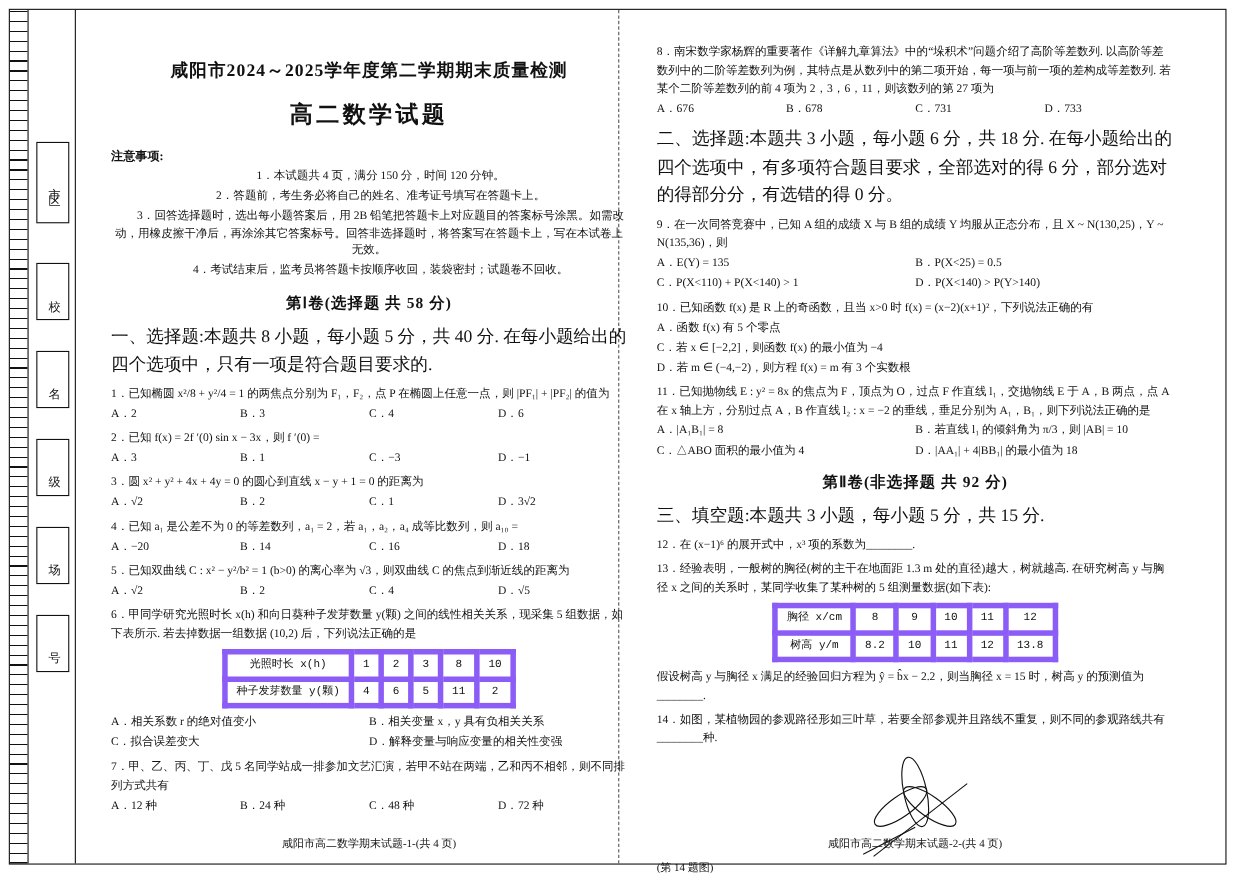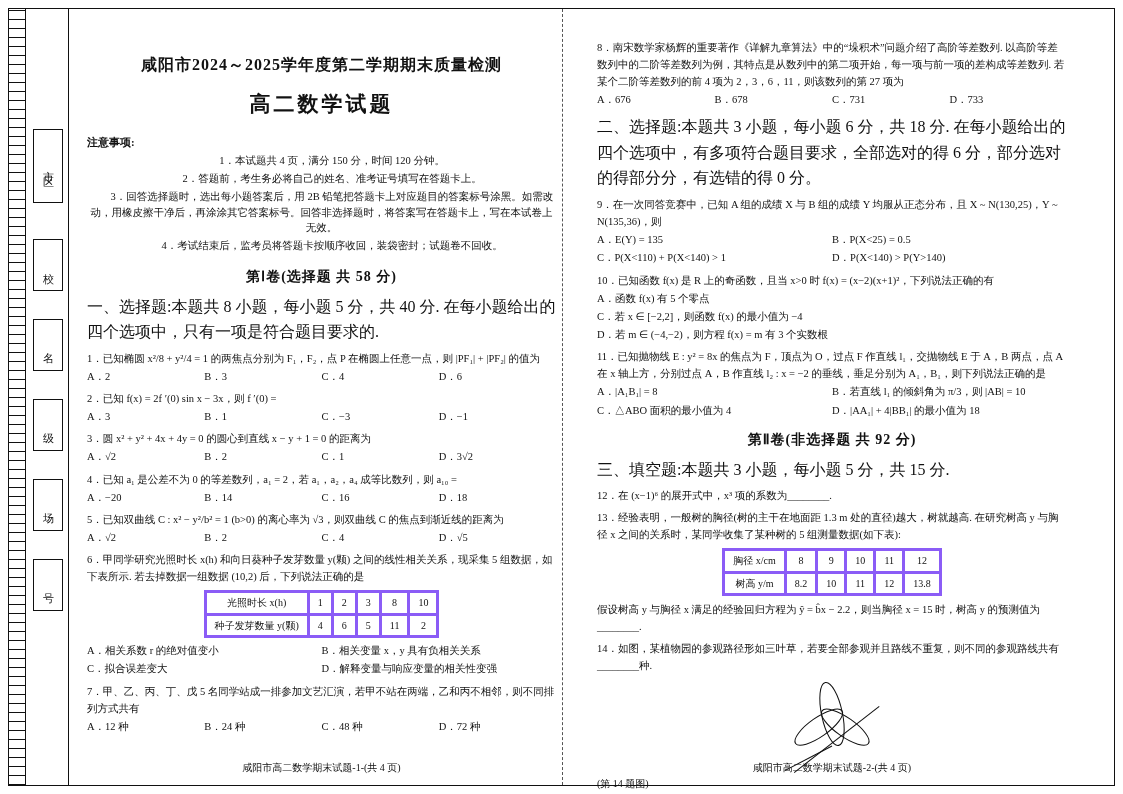--- a/index.html
+++ b/index.html
@@ -9,36 +9,36 @@
   .fold{position:absolute;left:50%;top:0;bottom:0;width:0;border-left:1px dashed #555;}
   
   .stub{position:absolute;left:0;top:0;bottom:0;width:60px;border-right:1px solid #111;box-sizing:border-box;}
   .stub .hatch{position:absolute;left:0;top:0;width:17px;bottom:0;border-right:1px solid #111;box-sizing:border-box;
     background:repeating-linear-gradient(0deg,#111 0 1px,transparent 1px 9px);}
   .stub .fields{position:absolute;left:18px;right:0;top:0;bottom:0;}
   .stub .fld{position:absolute;left:6px;width:30px;border:1px solid #111;box-sizing:border-box;
     display:flex;align-items:center;justify-content:center;font-size:11px;letter-spacing:2px;writing-mode:vertical-rl;}
   .colwrap{position:absolute;left:62px;right:0;top:0;bottom:0;}
   .col{position:absolute;top:0;bottom:0;box-sizing:border-box;padding:10px 14px;font-size:10.5px;line-height:1.55;}
-  .colL{left:2px;width:497px;}
+  .colL{left:16px;width:497px;}
   .colR{left:512px;width:498px;}
   .title1{text-align:center;font-weight:bold;font-size:16px;margin-top:34px;letter-spacing:1px;}
   .title2{text-align:center;font-weight:bold;font-size:21px;margin-top:10px;letter-spacing:3px;}
   .note-h{margin-top:14px;font-weight:bold;font-size:11px;}
   .note-l{font-size:10.5px;margin-top:2px;text-indent:2em;line-height:1.5;text-align:center;}
   .sec{text-align:center;font-weight:bold;font-size:14px;margin:12px 0 6px;letter-spacing:1px;}
   .sec2{text-align:center;font-weight:bold;font-size:14px;margin:10px 0 6px;letter-spacing:1px;}
   .part{font-size:16px;margin-top:6px;line-height:1.6;}
   .q{font-size:10.5px;margin-top:5px;line-height:1.62;}
   .opts{display:flex;font-size:10.5px;margin-top:2px;}
   .opts span{display:block;}
   .o4 span{width:25%;}
   .o2 span{width:50%;}
   table.tbl{border-collapse:collapse;margin:5px auto;font-size:10px;}
-  table.tbl td{border:3px solid #8b5cf6;padding:2px 8px;text-align:center;white-space:nowrap;}
+  table.tbl td{border:5px solid #8b5cf6;padding:2px 8px;text-align:center;white-space:nowrap;font-family:Liberation Mono, monospace;}
   .footer{position:absolute;bottom:10px;left:0;right:0;text-align:center;font-size:10px;}
   .figcap{text-align:left;font-size:10px;margin-top:2px;}
   .figbox{height:96px;position:relative;margin-top:4px;}
 </style>
 </head>
 <body>
 
 <div class="page">
   <div class="sheet">
     <div class="fold"></div>

